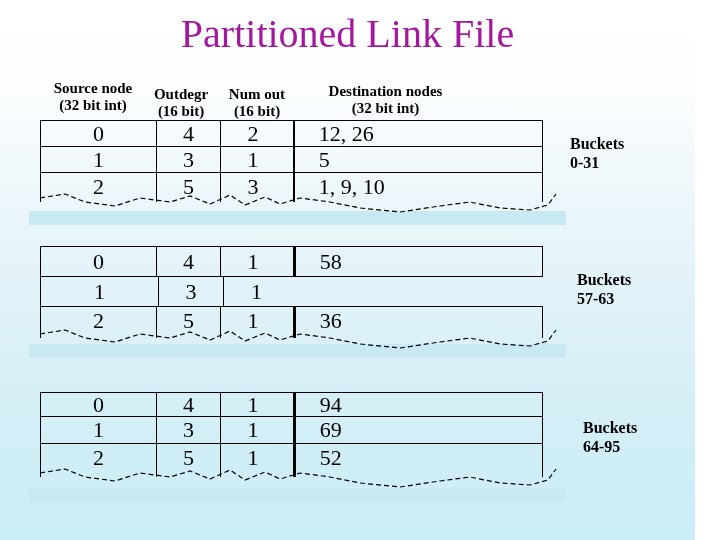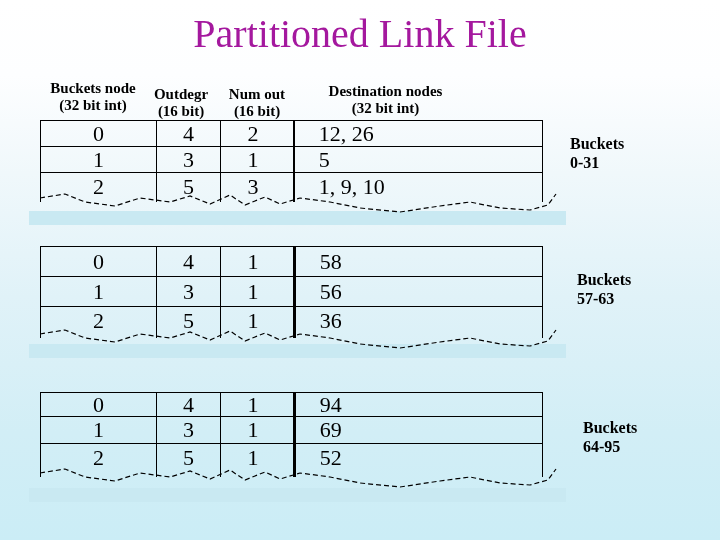--- a/index.html
+++ b/index.html
@@ -2,24 +2,25 @@
 <html><head>
 <meta charset="utf-8">
 <style>
   html,body{margin:0;padding:0;}
   body{
     width:720px;height:540px;
     font-family:"Liberation Serif","DejaVu Serif",serif;
     overflow:hidden;
   }
   .slide{
-    position:relative;width:720px;height:540px;overflow:hidden;
+    position:relative;width:652px;height:540px;overflow:hidden;
     background:linear-gradient(180deg,
       #ffffff 0%, #fdfeff 14%, #f0f8fb 32%,
       #e0f2f8 55%, #d2eef6 80%, #cbedf6 100%);
+    padding-left:43px;
   }
   .title{
     position:absolute;top:10px;left:0;right:0;
     text-align:center;
     font-size:40px;color:#a4189e;
     letter-spacing:0px;
   }
   .colhead{
     position:absolute;
     font-weight:bold;font-size:15px;line-height:17px;
@@ -74,21 +75,21 @@
   .bl3{left:583px;top:418px;}
 </style>
 </head>
 <body>
 
 <div class="slide">
 
   <div class="title">Partitioned Link File</div>
 
   <div class="colhead h-source">
-    <span>Buckets node</span>
+    <span>Source node</span>
     <span>(32 bit int)</span>
   </div>
   <div class="colhead h-outdegr">
     <span>Outdegr</span>
     <span>(16 bit)</span>
   </div>
   <div class="colhead h-numout">
     <span>Num out</span>
     <span>(16 bit)</span>
   </div>
@@ -129,21 +130,20 @@
     <div class="trow" style="height:30px;">
       <div class="c c1">0</div>
       <div class="c c2">4</div>
       <div class="c c3">1</div>
       <div class="c c4">58</div>
     </div>
     <div class="trow" style="height:30px;">
       <div class="c c1">1</div>
       <div class="c c2">3</div>
       <div class="c c3">1</div>
-      <div class="c c4">56</div>
     </div>
     <div class="trow partial" style="height:32px;">
       <div class="c c1">2</div>
       <div class="c c2">5</div>
       <div class="c c3">1</div>
       <div class="c c4">36</div>
     </div>
     <svg class="torn" style="top:80px;" viewBox="0 0 530 26">
       <polyline points="13,8 38,4 58,12 88,16 113,8 143,12 163,6 183,14 203,5 218,15 238,7 253,14 273,8 303,12 333,18 373,22 413,16 443,12 473,18 503,20 521,15 529,4" fill="none" stroke="#000" stroke-width="1.2" stroke-dasharray="5 3"></polyline>
     </svg>

